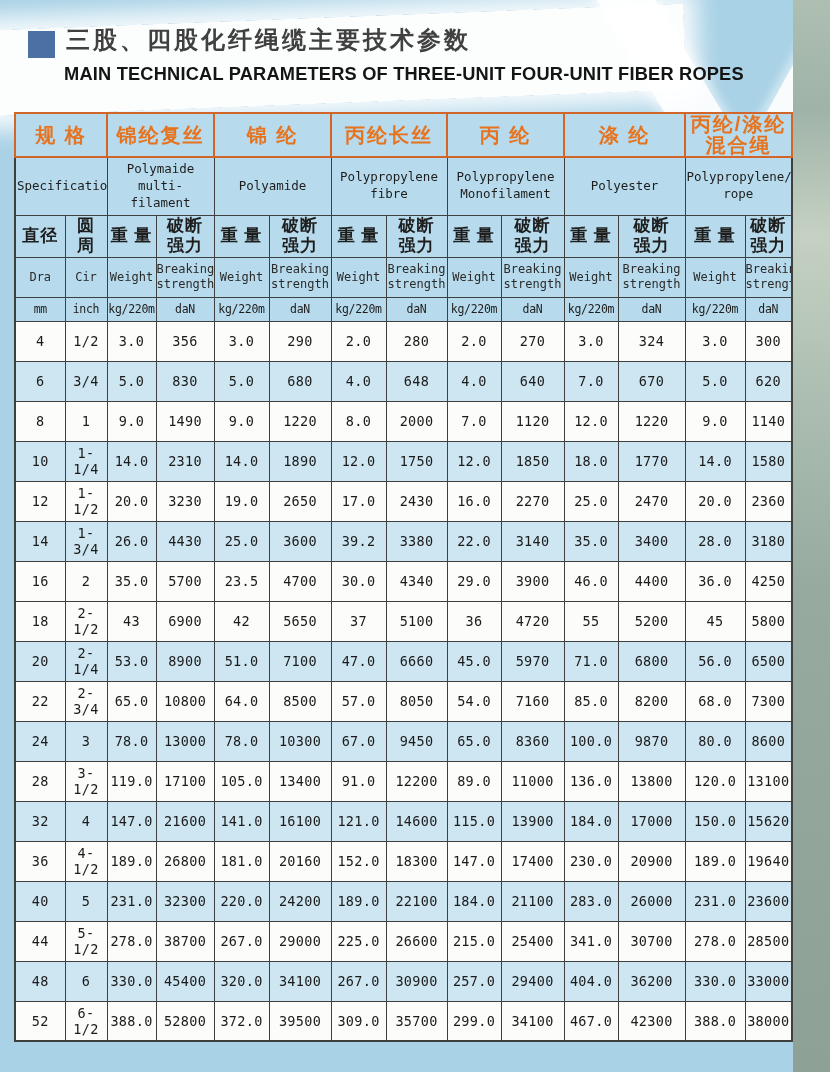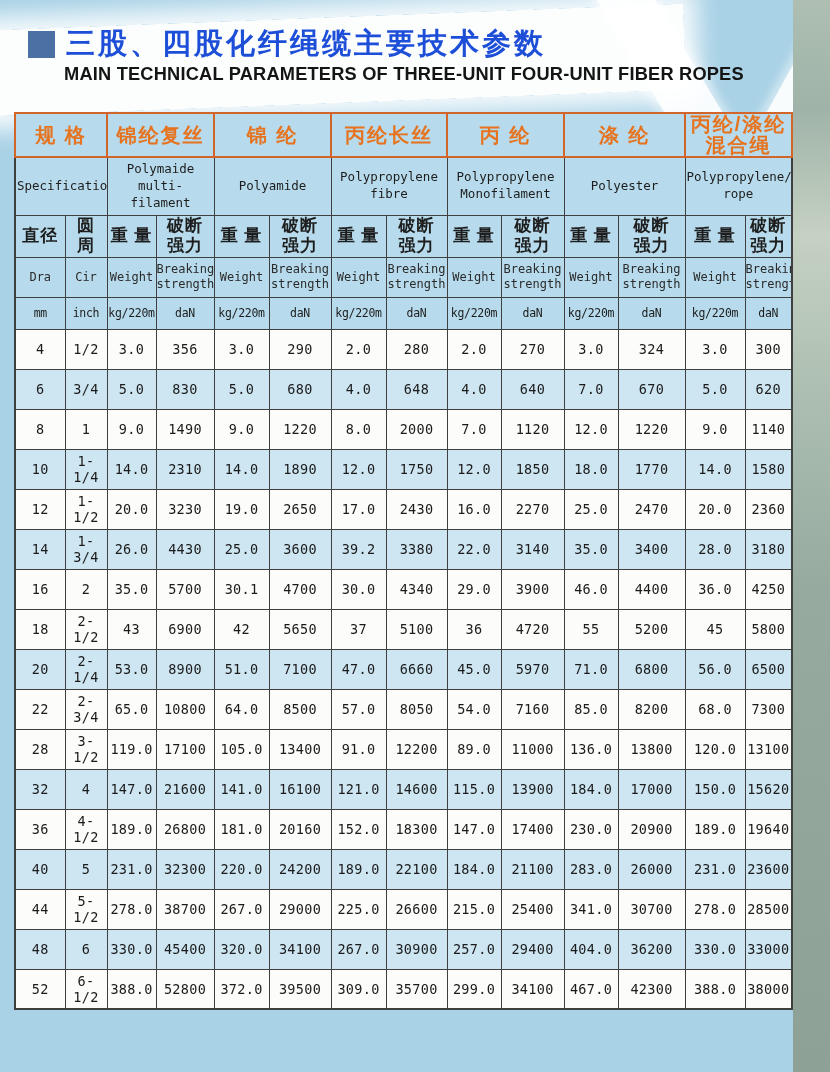--- a/index.html
+++ b/index.html
@@ -18,21 +18,21 @@
     box-shadow:0 0 10px 5px rgba(255,255,255,0.5); }
   .stripe-b { left:788px; top:-70px; width:50px; height:300px;
     background:rgba(255,255,255,0.92); transform:rotate(29deg);
     box-shadow:0 0 10px 5px rgba(255,255,255,0.5); }
   .edge-strip { right:0; top:0; width:37px; height:1072px; z-index:1;
     background:linear-gradient(180deg,#aebfb2 0%,#9fb3a8 10%,#c5d1c2 22%,#aabdb0 38%,#97aa9f 55%,#93a69b 75%,#8da197 100%); }
 
   
   .bullet { position:absolute; left:28px; top:31px; width:27px; height:27px; background:#4a70a4; z-index:2; }
   .title-cn { position:absolute; left:66px; top:24px; z-index:2;
-    font-size:29px; font-weight:bold; color:#1d4ed8; letter-spacing:3px; white-space:nowrap;text-align:right; }
+    font-size:24px; font-weight:bold; color:#404040; letter-spacing:3px; white-space:nowrap;text-align:right; }
   .title-en { position:absolute; left:64px; top:63px; z-index:2;
     font-size:19px; font-weight:bold; color:#141414; letter-spacing:0.2px;
     transform:scaleX(0.96); transform-origin:left center; white-space:nowrap; }
 
   
   table.params { position:absolute; left:14px; top:112px; width:777px; z-index:2;
     border-collapse:collapse; table-layout:fixed; background:#fbfbf8;
     border:2px solid #3f3f3f;padding-left:44px; }
   th, td { border:1.6px solid #3f3f3f; text-align:center; vertical-align:middle;
     padding:0; overflow:hidden; }
@@ -41,21 +41,21 @@
   tr.hdr-cn th { height:43px; border:2.2px solid #d2662a;
     color:#e6731f; font-size:20px; font-weight:bold; letter-spacing:2px; line-height:1.05; }
   tr.hdr-en th { height:58px; border-top-color:#d2662a;
     font-family:"DejaVu Sans Mono", monospace; font-size:12.5px; color:#1d1d1d;
     line-height:1.35; padding:0 1px; }
   tr.sub-cn th { height:42px; font-size:17px; font-weight:bold; color:#1d1d1d;
     letter-spacing:1px; line-height:1.15; }
   tr.sub-cn th .cn2 { display:inline-block; width:2.3em; letter-spacing:1px; }
   tr.sub-en th { height:40px; font-family:"DejaVu Sans Mono", monospace;
     font-size:12px; color:#2b2b2b; line-height:1.25; }
-  tr.units th { height:32px; font-family:"DejaVu Sans Mono", monospace;
+  tr.units th { height:24px; font-family:"DejaVu Sans Mono", monospace;
     font-size:11.5px; letter-spacing:-0.3px; color:#1d1d1d; white-space:nowrap; }
 
   tbody td { height:40px; font-family:"DejaVu Sans Mono", monospace;
     font-size:13.5px; color:#1b1b1b; background:#fcfcfa; letter-spacing:0.3px; }
   tbody tr.shaded td { background:#cde6f2; }
 </style>
 </head>
 <body>
 
 <div class="page">
@@ -249,21 +249,21 @@
           <td>35.0</td>
           <td>3400</td>
           <td>28.0</td>
           <td>3180</td>
         </tr>
         <tr>
           <td>16</td>
           <td>2</td>
           <td>35.0</td>
           <td>5700</td>
-          <td>30.1</td>
+          <td>23.5</td>
           <td>4700</td>
           <td>30.0</td>
           <td>4340</td>
           <td>29.0</td>
           <td>3900</td>
           <td>46.0</td>
           <td>4400</td>
           <td>36.0</td>
           <td>4250</td>
         </tr>
@@ -308,20 +308,36 @@
           <td>8500</td>
           <td>57.0</td>
           <td>8050</td>
           <td>54.0</td>
           <td>7160</td>
           <td>85.0</td>
           <td>8200</td>
           <td>68.0</td>
           <td>7300</td>
         </tr>
+        <tr class="shaded">
+          <td>24</td>
+          <td>3</td>
+          <td>78.0</td>
+          <td>13000</td>
+          <td>78.0</td>
+          <td>10300</td>
+          <td>67.0</td>
+          <td>9450</td>
+          <td>65.0</td>
+          <td>8360</td>
+          <td>100.0</td>
+          <td>9870</td>
+          <td>80.0</td>
+          <td>8600</td>
+        </tr>
         <tr>
           <td>28</td>
           <td>3-1/2</td>
           <td>119.0</td>
           <td>17100</td>
           <td>105.0</td>
           <td>13400</td>
           <td>91.0</td>
           <td>12200</td>
           <td>89.0</td>

